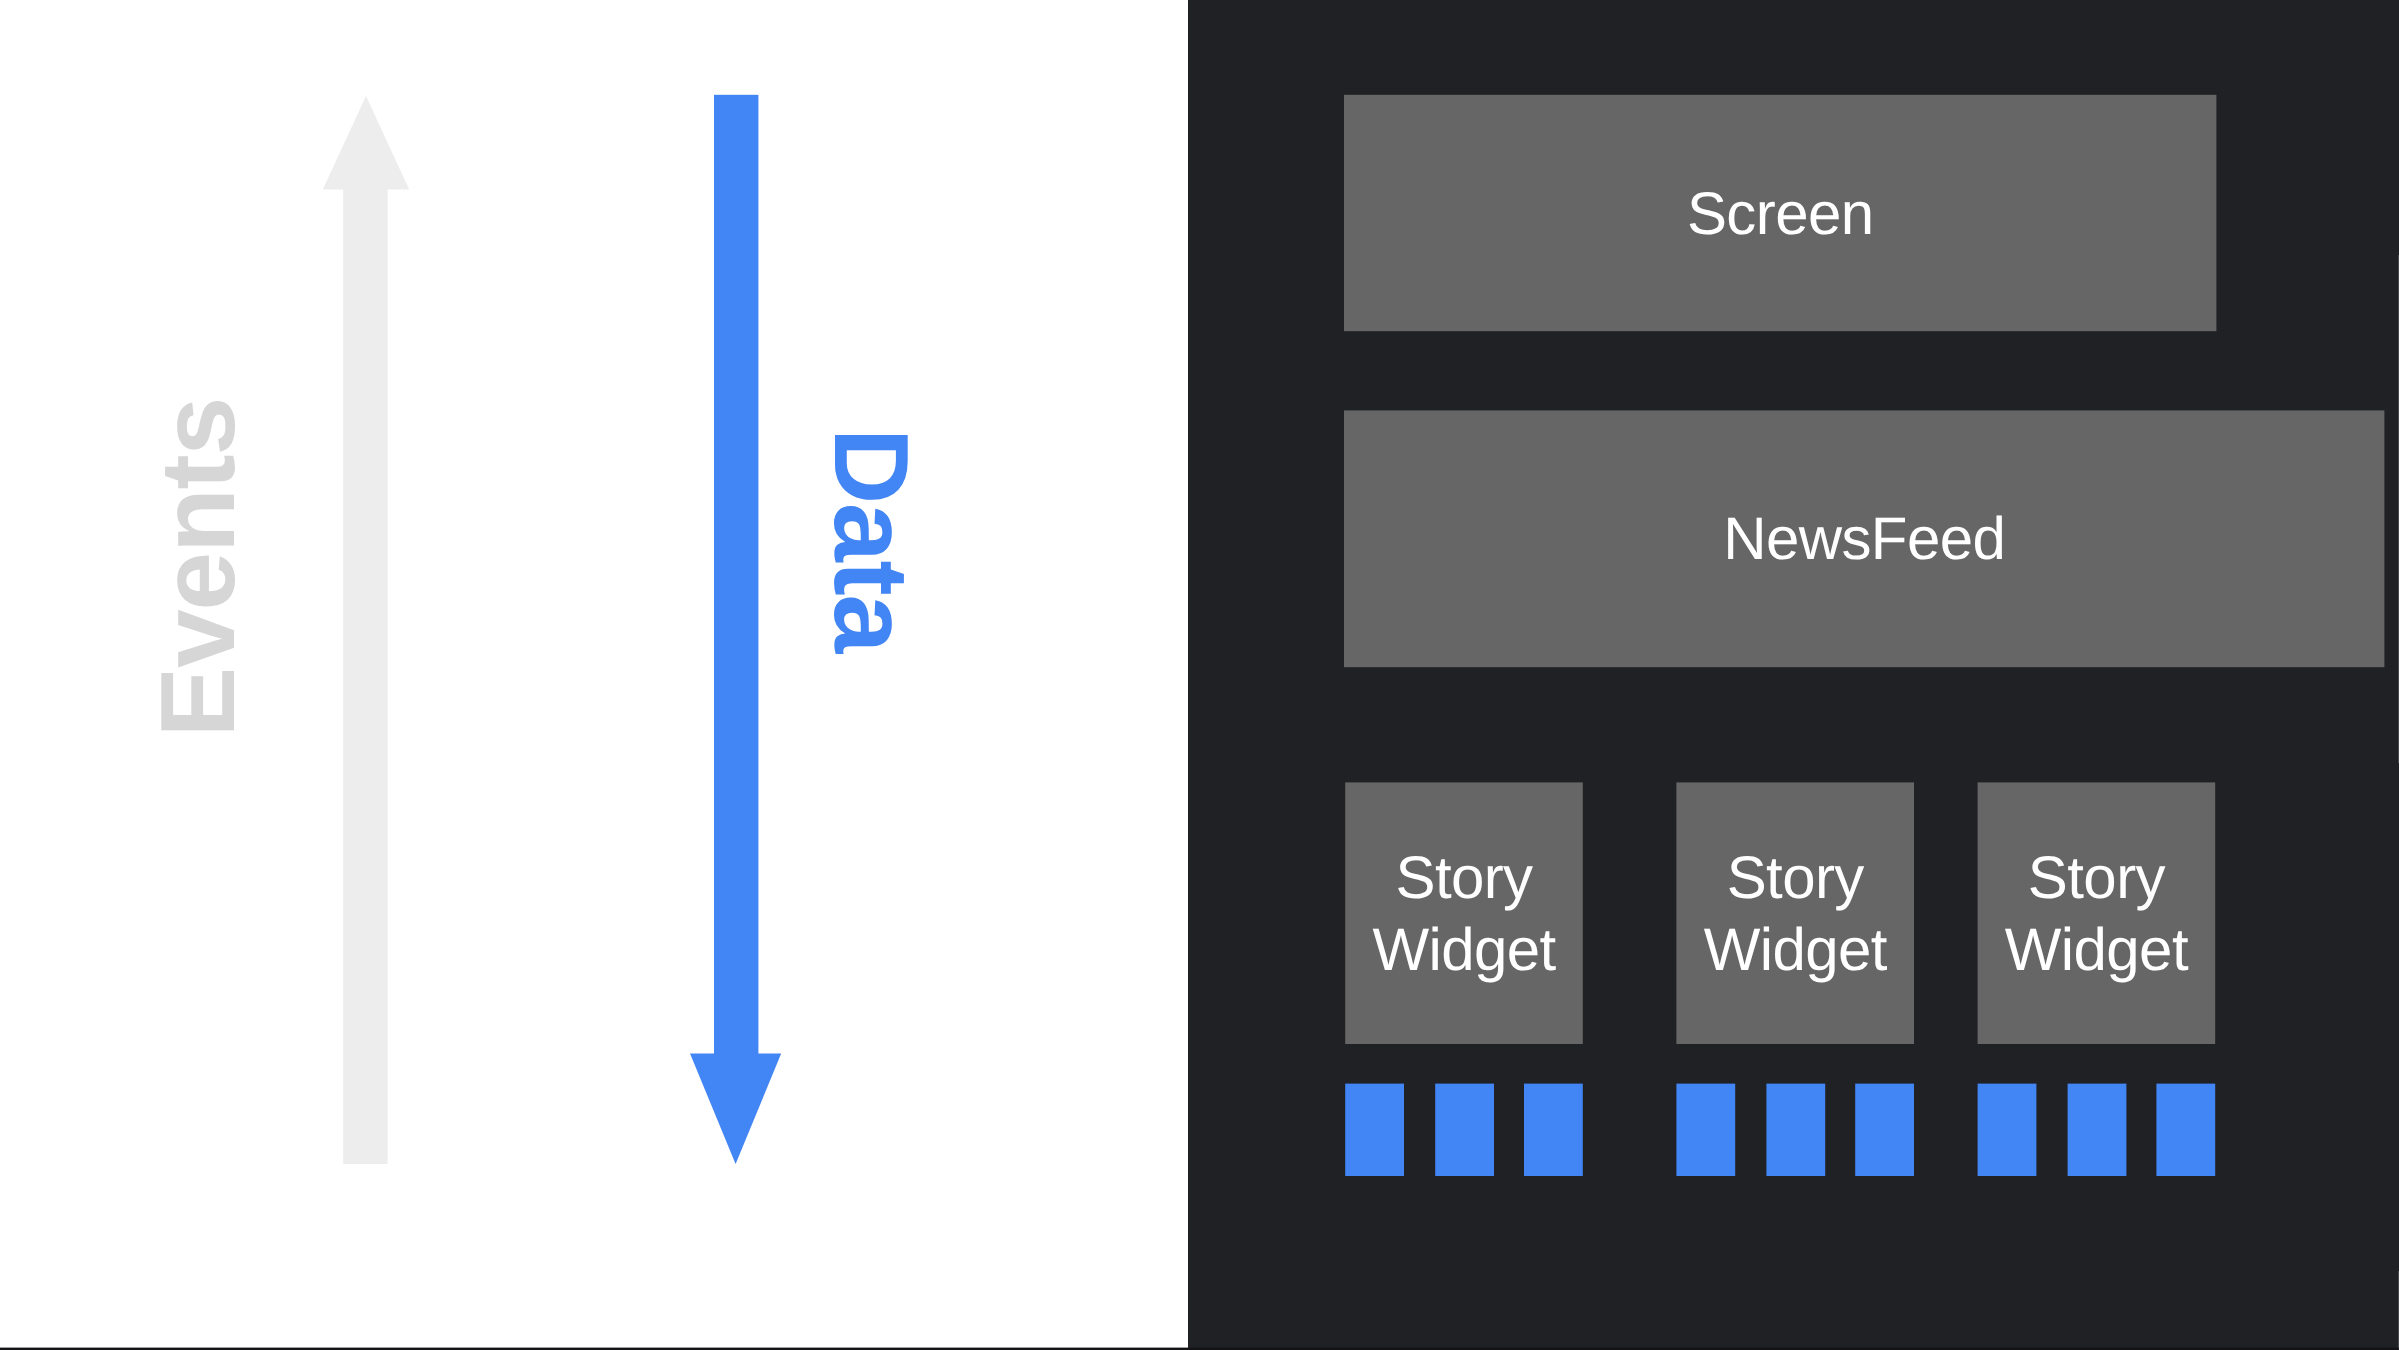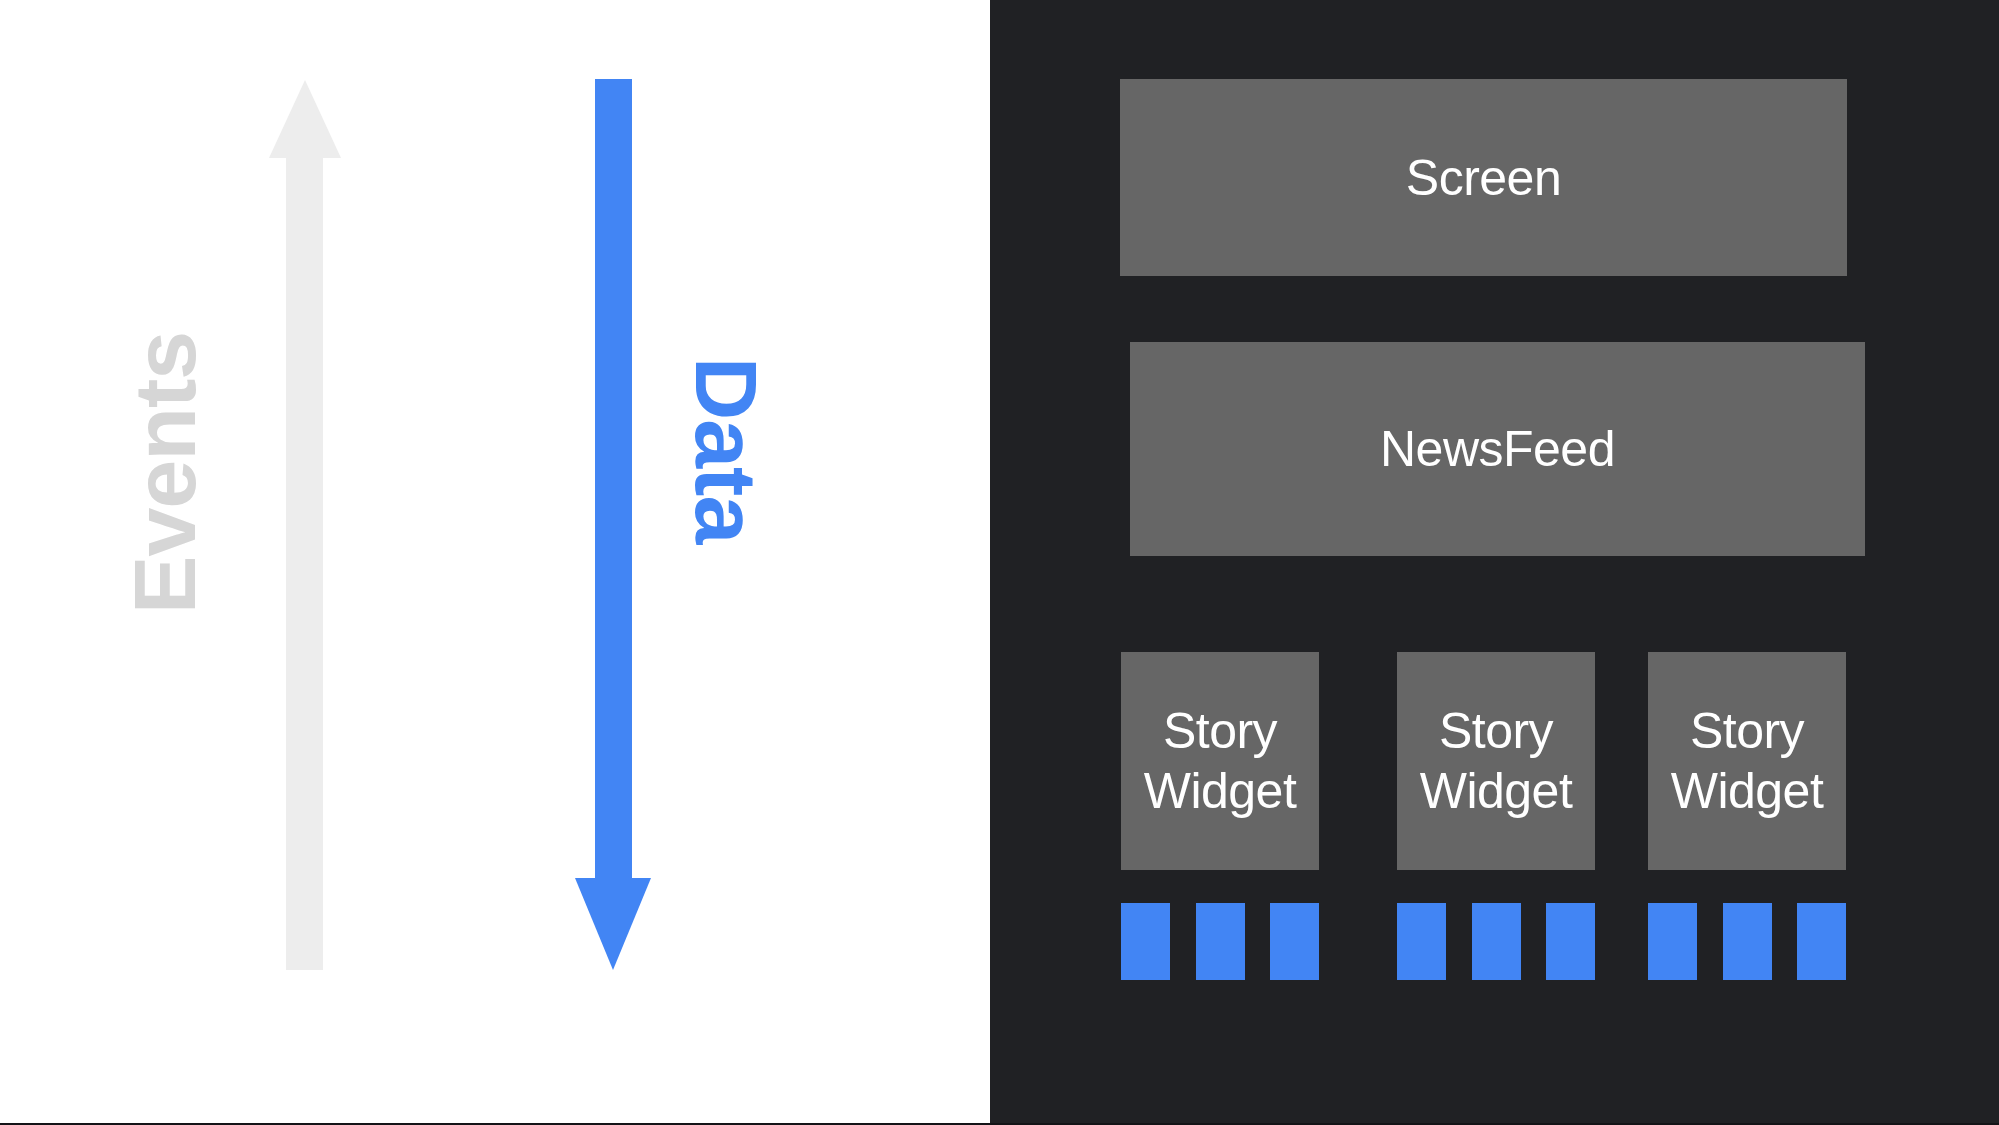--- a/index.html
+++ b/index.html
@@ -22,21 +22,21 @@
   .up-head{left:269px;top:80px;border-left:36px solid transparent;border-right:36px solid transparent;border-bottom:78px solid var(--arrow-gray);}
   .up-shaft{position:absolute;left:286px;top:156px;width:37px;height:814px;background:var(--arrow-gray);}
   
   .down-shaft{position:absolute;left:595px;top:79px;width:37px;height:801px;background:var(--accent-blue);}
   .down-head{left:575px;top:878px;border-left:38px solid transparent;border-right:38px solid transparent;border-top:92px solid var(--accent-blue);}
 
   
   .panel{position:absolute;left:990px;top:0;width:1009px;height:1125px;background:var(--panel-bg);}
   .box{position:absolute;background:var(--box-bg);color:var(--box-text);display:flex;align-items:center;justify-content:center;text-align:center;font-size:50px;font-weight:500;letter-spacing:-0.5px;line-height:1.2;}
   .screen-box{left:130px;top:79px;width:727px;height:197px;}
-  .newsfeed-box{left:140px;top:342px;width:735px;height:214px;}
+  .newsfeed-box{left:130px;top:342px;width:867px;height:214px;}
   .story-col{position:absolute;top:621px;width:198px;}
   .story-col.c1{left:131px;}
   .story-col.c2{left:407px;}
   .story-col.c3{left:658px;}
   .story-box{position:relative;width:198px;height:218px;background:var(--box-bg);color:var(--box-text);display:flex;align-items:center;justify-content:center;text-align:center;font-size:50px;font-weight:500;letter-spacing:-0.5px;line-height:1.2;margin-top:31px;}
   .squares{margin-top:33px;display:flex;justify-content:space-between;}
   .sq{width:49px;height:77px;background:var(--accent-blue);}
 
   .bottom-edge{position:absolute;left:0;top:1123px;width:1999px;height:2px;background:var(--edge-line);}
 </style>

